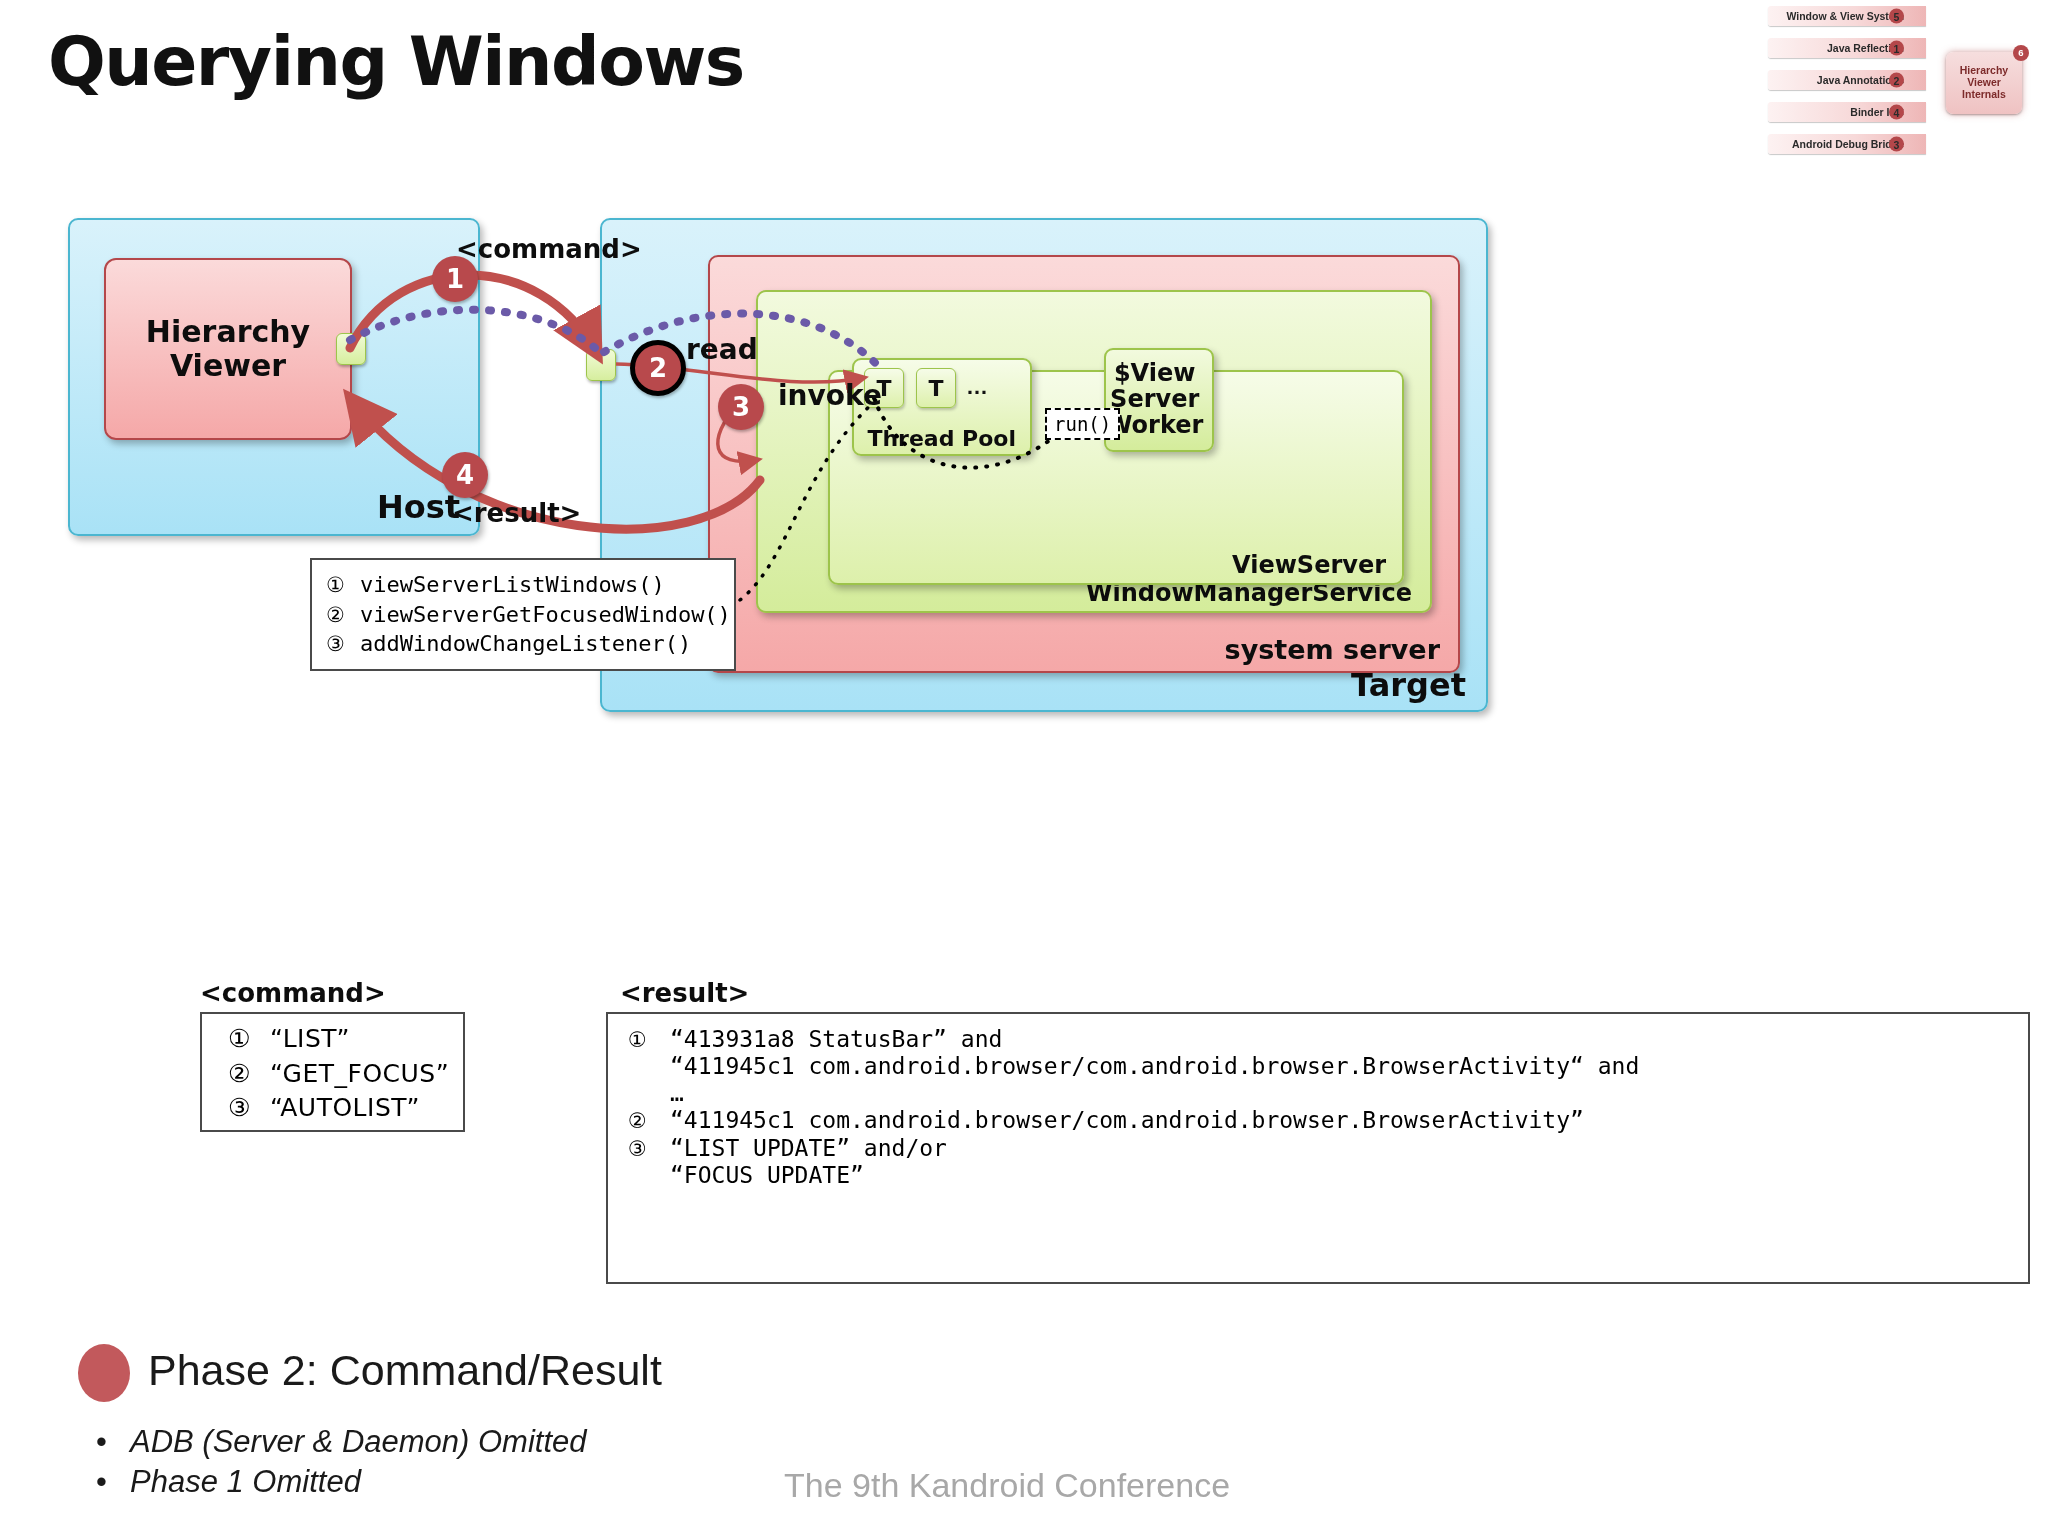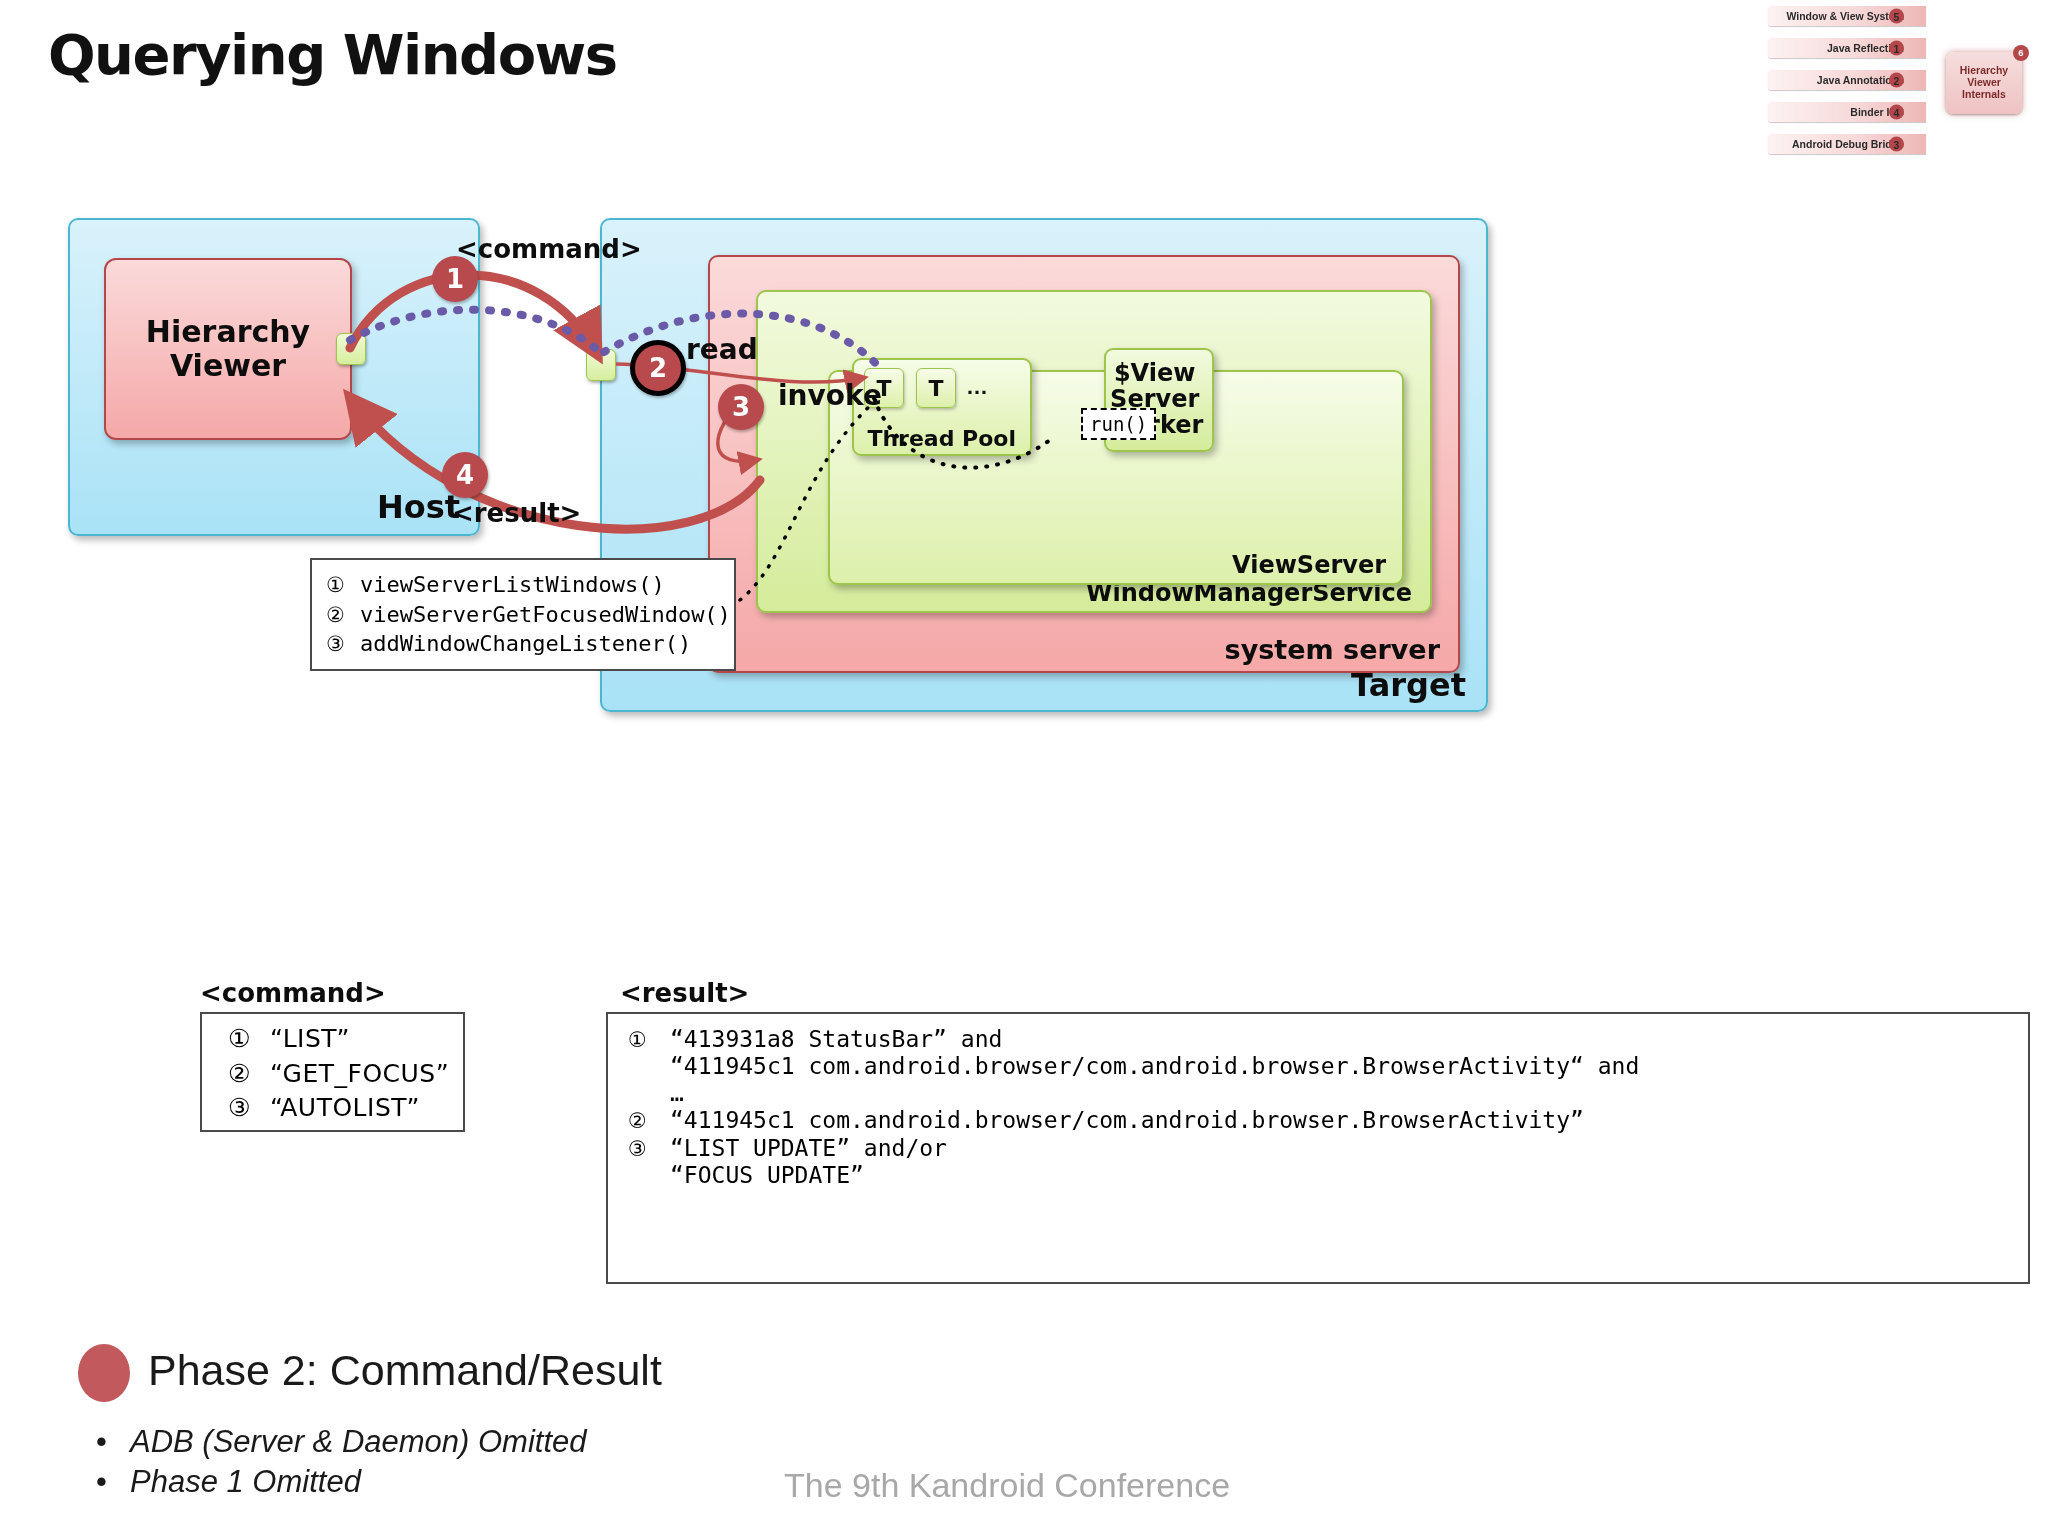--- a/index.html
+++ b/index.html
@@ -10,21 +10,21 @@
     width: 2048px; height: 1536px;
     position: relative;
     font-family: "Liberation Sans", sans-serif;
     overflow: hidden;
   }
   .abs { position: absolute; }
 
   
   #slide-title {
     left: 48px; top: 22px;
-    font-size: 56px;
+    font-size: 68px;
     font-weight: bold;
     letter-spacing: -1.5px;
     color: #111111;
     font-family: "DejaVu Sans", sans-serif;
   }
 
   
   #mini-map {
     right: 8px; top: 4px;
     width: 272px; height: 166px;
@@ -140,21 +140,21 @@
     display:flex; flex-direction:column; align-items:flex-start; justify-content:center;
     font-family:"DejaVu Sans", sans-serif; font-weight:bold; font-size:24px;
     line-height:1.08; color:#0d0d0d; text-align:center;
   }
 
   #run-chip {
     position:absolute; left:1045px; top:408px;
     padding:3px 7px;
     background:#ffffff; border:2px dashed #000;
     font-family:"DejaVu Sans Mono", monospace;
-    font-size:19px; color:#000;margin-left:36px;
+    font-size:19px; color:#000;
   }
 
   
   .socket {
     position:absolute; width:28px; height:30px; border-radius:6px;
     background: linear-gradient(to bottom,#f1fbd7 0%, #d6ee9e 100%);
     border:1.5px solid #9dc44b;
     box-shadow:1px 2px 3px rgba(0,0,0,.3);
   }
   #socket-host { left:336px; top:333px; }

